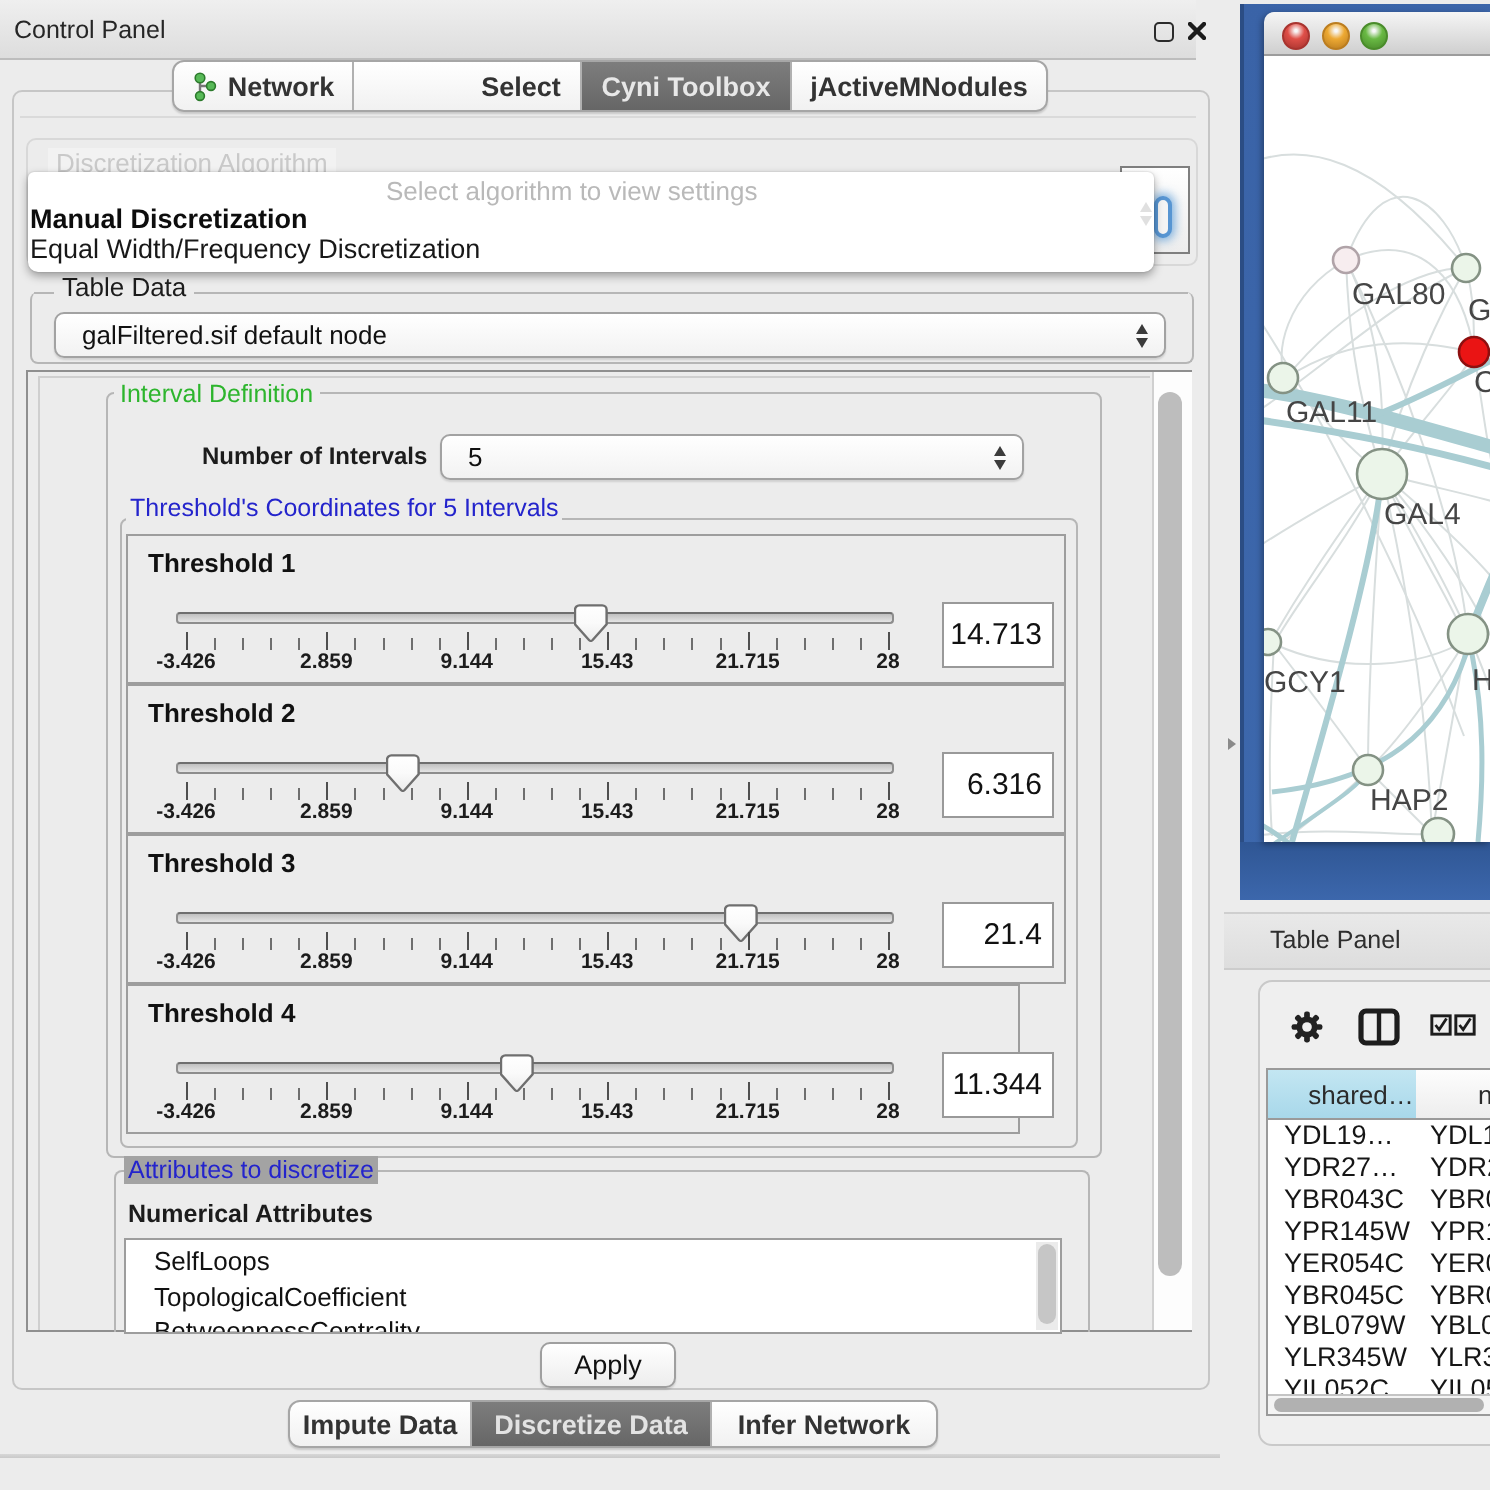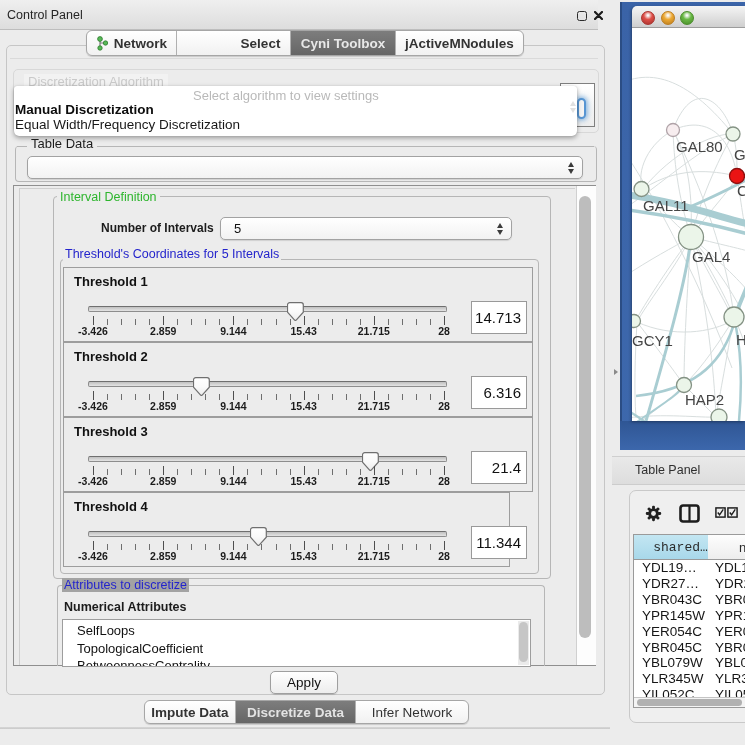--- a/index.html
+++ b/index.html
@@ -53,20 +53,21 @@
 <div class="abs" style="left:15px;top:117px;font-size:13.5px;color:#181818;">Equal Width/Frequency Discretization</div>
 <div class="abs" style="left:570px;top:101px;opacity:.45;">
     <div class="arrup" style="border-bottom-color:#bbb;"></div>
     <div class="arrdn" style="margin-top:2px;border-top-color:#bbb;"></div>
   </div>
 <div class="abs" style="left:15px;top:146px;width:580px;height:35px;border:1.5px solid #b6b6b6;border-radius:4px;border-top:none;"></div>
 <div class="abs" style="left:16.5px;top:146px;width:10px;height:0;border-top:1.5px solid #b6b6b6;"></div>
 <div class="abs" style="left:97px;top:146px;width:497px;height:0;border-top:1.5px solid #b6b6b6;"></div>
 <div class="abs lbl" style="left:31px;top:136px;">Table Data</div>
 <div class="abs combo" style="left:27px;top:156px;width:554px;height:21px;">
+    <div style="position:absolute;left:13px;top:2.5px;font-size:13px;color:#111;">galFiltered.sif default node</div>
     <div class="arrows">
       <div class="arrup"></div>
       <div class="arrdn"></div>
     </div>
   </div>
 <div class="abs" style="left:13px;top:185px;width:583px;height:481px;border:1px solid #8f8f8f;background:#ececec;box-sizing:border-box;"></div>
 <div class="abs" style="left:18.5px;top:187.5px;width:0;height:477px;border-left:1px solid #cfcfcf;"></div>
 <div class="abs" style="left:18.5px;top:187.5px;width:556px;height:0;border-top:1px solid #cfcfcf;"></div>
 <div class="abs" style="left:576px;top:186px;width:19px;height:479px;background:#fdfdfd;border-left:1px solid #d0d0d0;"></div>
 <div class="abs" style="left:579px;top:196px;width:12px;height:442px;background:#bdbdbd;border-radius:6px;"></div>
@@ -177,21 +178,21 @@
     <div style="position:absolute;left:14px;top:3px;font-size:13px;color:#111;">SelfLoops</div>
     <div style="position:absolute;left:14px;top:20.5px;font-size:13px;color:#111;">TopologicalCoefficient</div>
     <div style="position:absolute;left:14px;top:38px;font-size:13px;color:#111;">BetweennessCentrality</div>
     <div style="position:absolute;right:1px;top:1px;width:11px;height:44px;background:#ebebeb;"></div>
     <div style="position:absolute;right:2px;top:2px;width:9px;height:40px;background:#c6c6c6;border-radius:5px;"></div>
   </div>
 <div class="abs" style="left:270px;top:671px;width:66px;height:21px;background:linear-gradient(#ffffff,#ededed);border:1px solid #9f9f9f;border-radius:5px;display:flex;align-items:center;justify-content:center;font-size:13.5px;color:#111;box-shadow:0 1px 1px rgba(0,0,0,.12);">Apply</div>
 <div class="abs" style="left:144px;top:700px;width:323px;height:22px;border:1px solid #a6a6a6;border-radius:6px;background:linear-gradient(#ffffff,#f1f1f1);box-shadow:0 1px 1px rgba(0,0,0,.15);overflow:hidden;display:flex;">
 <div style="width:91px;height:22px;color:#333;border-right:1px solid #b0b0b0;display:flex;align-items:center;justify-content:center;font-size:13.5px;font-weight:bold;box-sizing:border-box;">Impute Data</div>
 <div style="width:120px;height:22px;background:linear-gradient(#7d7d7d,#666666);color:#e3e3e3;border-right:1px solid #b0b0b0;display:flex;align-items:center;justify-content:center;font-size:13.5px;font-weight:bold;box-sizing:border-box;">Discretize Data</div>
-<div style="width:112px;height:22px;color:#333;display:flex;align-items:center;justify-content:center;font-size:13.5px;font-weight:normal;box-sizing:border-box;">Infer Network</div>
+<div style="width:112px;height:22px;color:#333;display:flex;align-items:center;justify-content:center;font-size:13.5px;font-weight:bold;box-sizing:border-box;">Infer Network</div>
 </div>
 <div class="abs" style="left:0;top:727px;width:610px;height:2px;background:linear-gradient(#d7d7d7,#c9c9c9);"></div>
 <div class="abs" style="left:614px;top:369px;width:0;height:0;border-top:3.5px solid transparent;border-bottom:3.5px solid transparent;border-left:4.5px solid #8a8a8a;"></div>
 <div class="abs" style="left:620px;top:2px;width:125px;height:448px;background:linear-gradient(120deg,#3a63a7,#3e6aaf);border-left:2px solid #2b4d84;box-sizing:border-box;"></div>
 <div class="abs" style="left:620px;top:421px;width:125px;height:29px;background:linear-gradient(#2f5694,#3c67ac);"></div>
 <div class="abs" style="left:632px;top:6px;width:113px;height:415px;border-radius:5px 0 0 0;overflow:hidden;box-shadow:-1px 1px 3px rgba(0,0,0,.35);">
 <div style="position:absolute;left:0;top:0;width:113px;height:21px;background:linear-gradient(#f5f5f5,#cfcfcf);border-bottom:1px solid #9c9c9c;"></div>
 <div style="position:absolute;left:9px;top:5px;width:12px;height:12px;border-radius:50%;background:radial-gradient(circle at 50% 28%, #ffffffbb 0 6%, #df4f48 40%, #a8342f 96%);border:0.5px solid #a8342f;"></div>
 <div style="position:absolute;left:28.5px;top:5px;width:12px;height:12px;border-radius:50%;background:radial-gradient(circle at 50% 28%, #ffffffbb 0 6%, #eda933 40%, #bb7d20 96%);border:0.5px solid #bb7d20;"></div>
 <div style="position:absolute;left:48px;top:5px;width:12px;height:12px;border-radius:50%;background:radial-gradient(circle at 50% 28%, #ffffffbb 0 6%, #69b944 40%, #4a8c2b 96%);border:0.5px solid #4a8c2b;"></div>
@@ -292,21 +293,21 @@
     </svg></div>
 <svg class="abs" style="left:715px;top:507px;" width="11" height="11" viewBox="0 0 12 12">
     <rect x="1" y="1" width="10" height="10" fill="none" stroke="#1d1d1d" stroke-width="1.6"></rect>
     <path d="M3,6 L5,8.5 L9,2.5" fill="none" stroke="#1d1d1d" stroke-width="1.5"></path>
   </svg>
 <svg class="abs" style="left:727px;top:507px;" width="11" height="11" viewBox="0 0 12 12">
     <rect x="1" y="1" width="10" height="10" fill="none" stroke="#1d1d1d" stroke-width="1.6"></rect>
     <path d="M3,6 L5,8.5 L9,2.5" fill="none" stroke="#1d1d1d" stroke-width="1.5"></path>
   </svg>
 <div class="abs" style="left:633px;top:534px;width:112px;height:172px;background:#fff;border:1px solid #9a9a9a;border-right:none;overflow:hidden;">
-<div style="position:absolute;left:0;top:0;width:94px;height:25px;background:linear-gradient(#c3e6f2,#a8d8ea);border-right:1px solid #9a9a9a;border-bottom:1px solid #9a9a9a;display:flex;align-items:center;justify-content:center;font-size:13px;color:#2b2b2b;box-sizing:border-box;font-family:Liberation Mono, monospace;">shared…</div>
+<div style="position:absolute;left:0;top:0;width:94px;height:25px;background:linear-gradient(#c3e6f2,#a8d8ea);border-right:1px solid #9a9a9a;border-bottom:1px solid #9a9a9a;display:flex;align-items:center;justify-content:center;font-size:13px;color:#2b2b2b;box-sizing:border-box;">shared…</div>
 <div style="position:absolute;left:74px;top:0;width:60px;height:25px;background:linear-gradient(#fdfdfd,#ededed);border-bottom:1px solid #9a9a9a;box-sizing:border-box;">
       <span style="position:absolute;left:31px;top:5px;font-size:13px;color:#2b2b2b;">name</span>
     </div>
 <div style="position:absolute;left:8px;top:25px;font-size:13.5px;color:#161616;">YDL19…</div>
 <div style="position:absolute;left:81px;top:25px;font-size:13.5px;color:#161616;">YDL194W</div>
 <div style="position:absolute;left:8px;top:40.9px;font-size:13.5px;color:#161616;">YDR27…</div>
 <div style="position:absolute;left:81px;top:40.9px;font-size:13.5px;color:#161616;">YDR277C</div>
 <div style="position:absolute;left:8px;top:56.8px;font-size:13.5px;color:#161616;">YBR043C</div>
 <div style="position:absolute;left:81px;top:56.8px;font-size:13.5px;color:#161616;">YBR043C</div>
 <div style="position:absolute;left:8px;top:72.7px;font-size:13.5px;color:#161616;">YPR145W</div>

